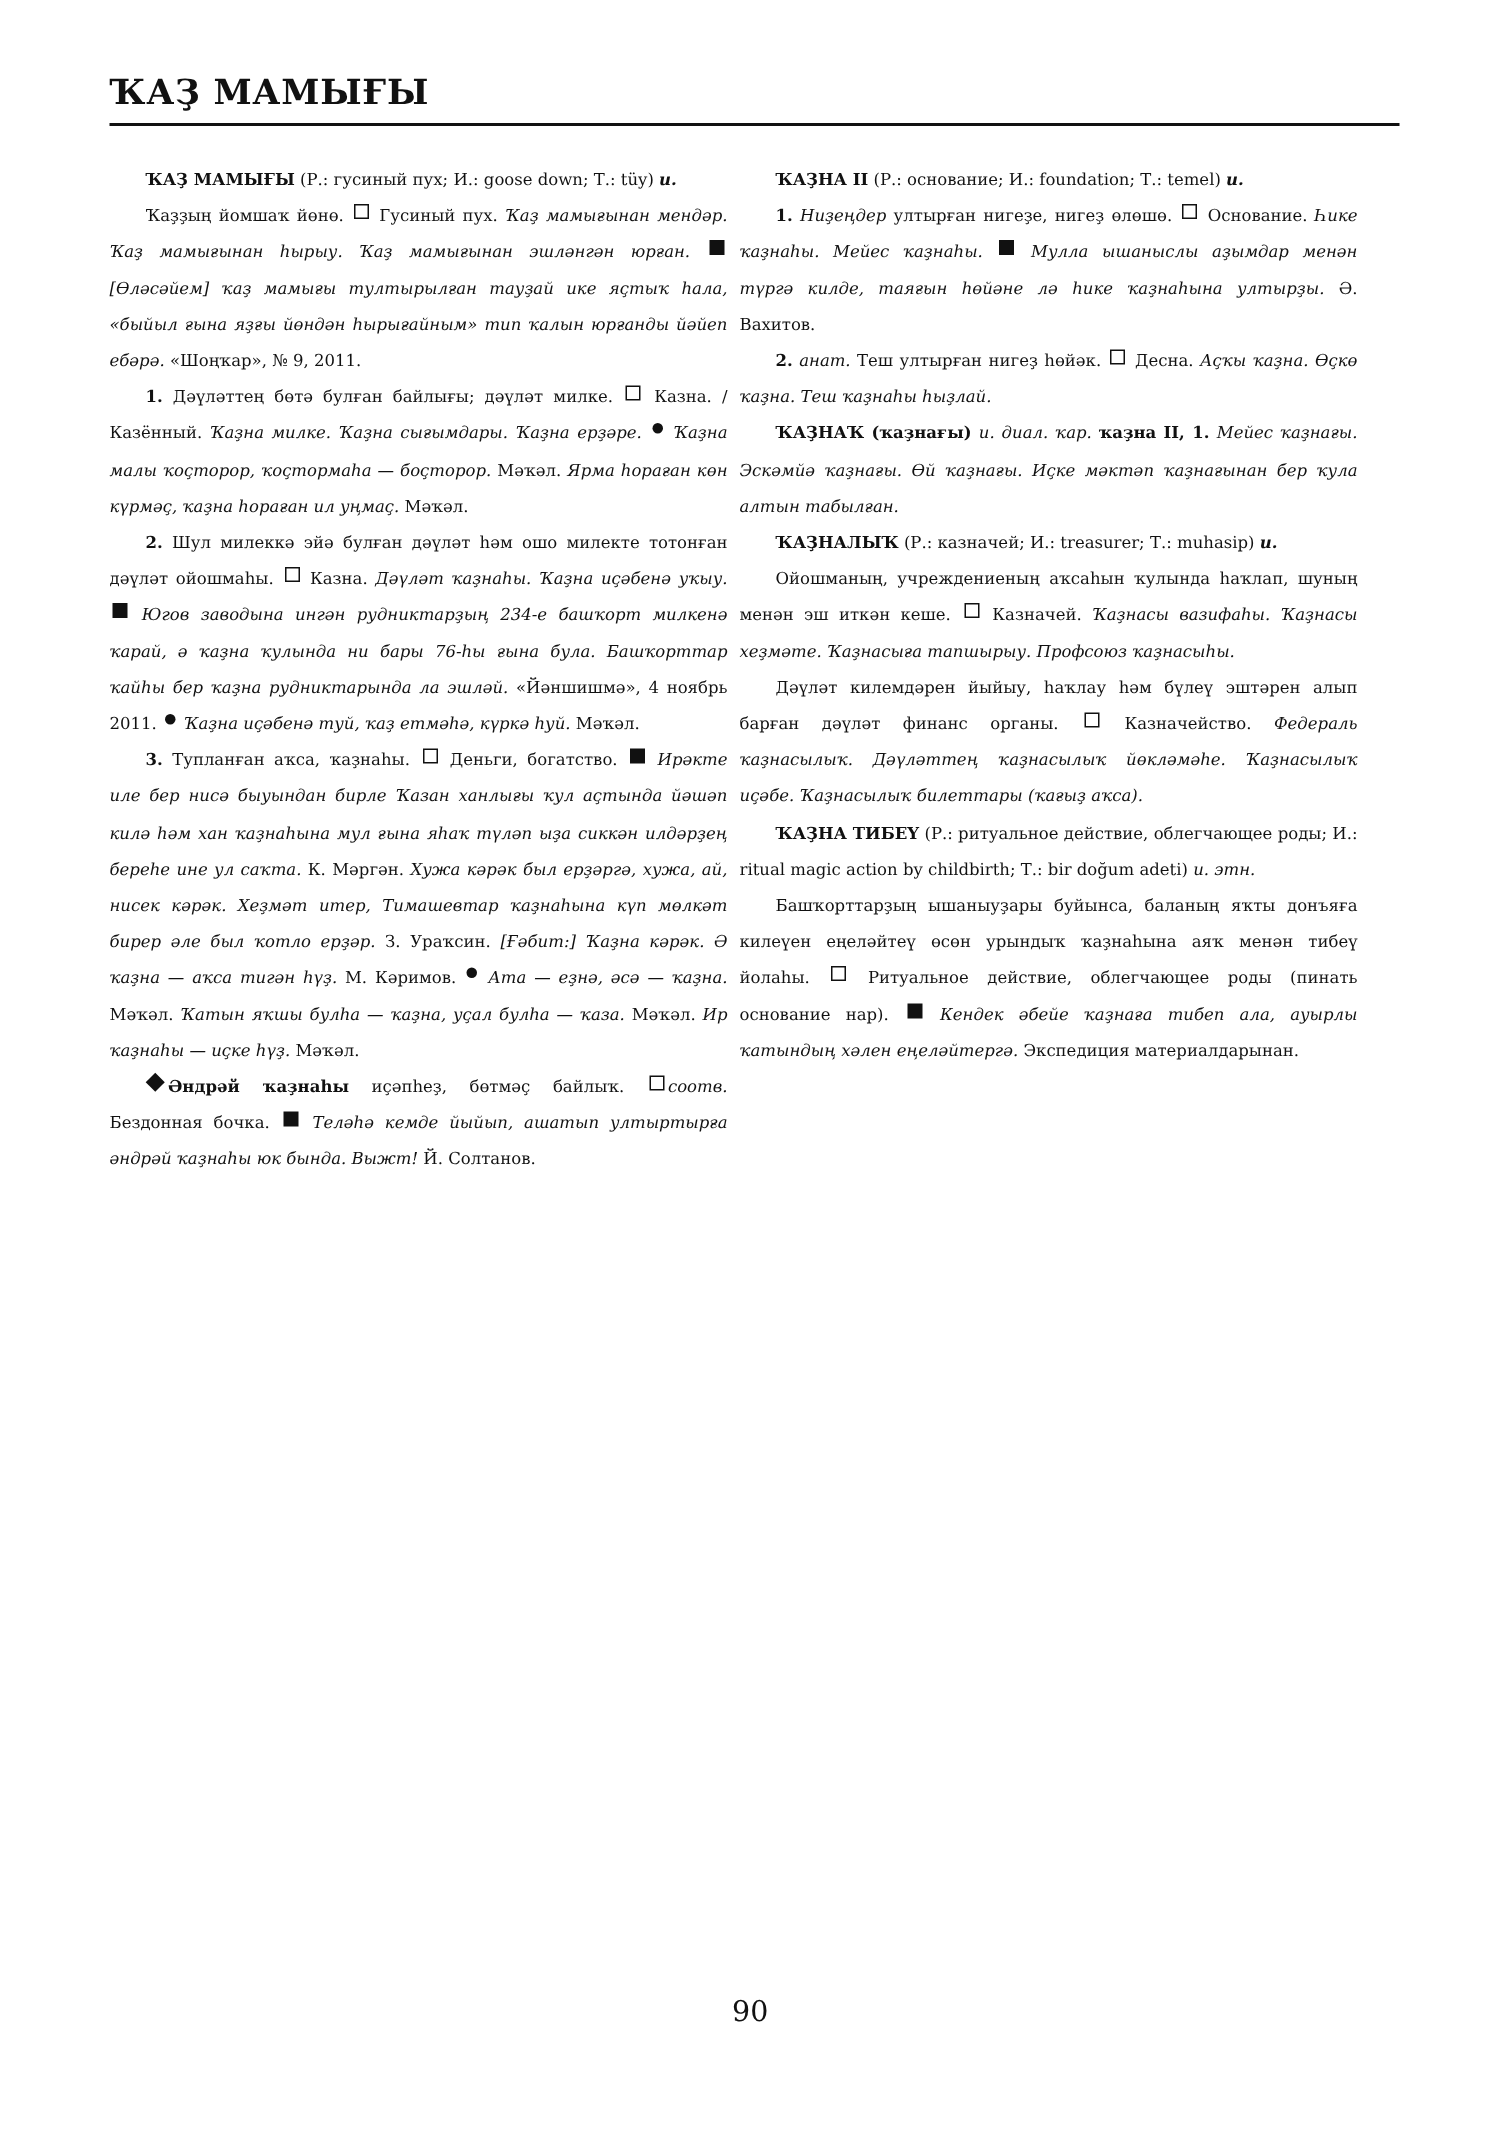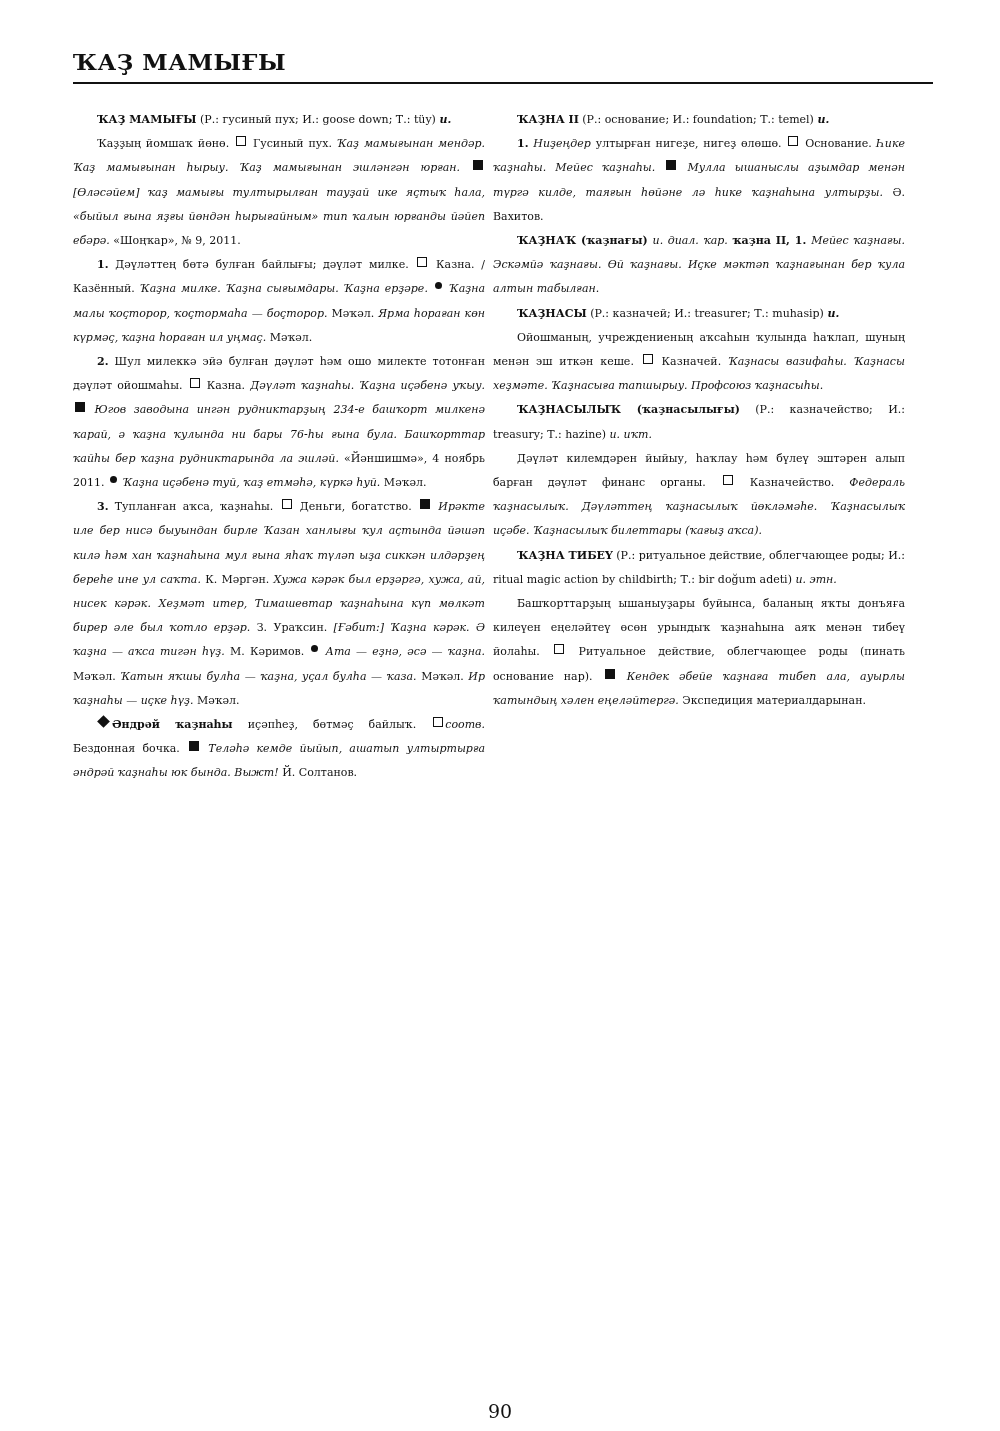--- a/index.html
+++ b/index.html
@@ -18,21 +18,21 @@
   .i { font-style: italic; }
   .b { font-weight: bold; }
   .sq-empty { display: inline-block; width: 10px; height: 10px; border: 1.3px solid #111;
               vertical-align: 1px; margin: 0 2px; box-sizing: border-box; }
   .sq-full { display: inline-block; width: 10px; height: 10px; background: #111;
              vertical-align: 1px; margin: 0 2px; }
   .dot { display: inline-block; width: 7px; height: 7px; border-radius: 50%; background: #111;
          vertical-align: 3px; margin: 0 2px; }
   .diamond { display: inline-block; width: 9px; height: 9px; background: #111;
              transform: rotate(45deg); vertical-align: 2px; margin: 0 4px 0 2px; }
-  .page-num { position: absolute; left: 488px; top: 1400px; font-size: 19px; }
+  .page-num { position: absolute; left: 488px; top: 1330px; font-size: 19px; }
 </style>
 </head>
 <body>
 
 <div class="running-head">ҠАҘ МАМЫҒЫ</div>
 <div class="rule"></div>
 
 <div class="col left">
   <p>
     <span class="hw">ҠАҘ МАМЫҒЫ</span><span> (Р.: гусиный пух; И.: goose down; Т.: tüy) </span><span class="i b">и.</span>
@@ -66,37 +66,38 @@
 
 <div class="col right">
   <p>
     <span class="hw">ҠАҘНА II</span><span> (Р.: основание; И.: foundation; Т.: temel) </span><span class="i b">и.</span>
   </p>
   <p>
     <span class="b">1.</span><span class="i"> Ниҙеңдер</span><span> ултырған нигеҙе, нигеҙ өлөшө.</span>
     <span class="sq-empty"></span><span> Основание. </span><span class="i">Һике ҡаҙнаһы. Ме­йес ҡаҙнаһы.</span>
     <span class="sq-full"></span><span class="i"> Мулла ышаныслы аҙымдар менән түргә килде, таяғын һөйәне лә һике ҡаҙнаһына ултырҙы.</span><span> Ә. Вахитов.</span>
   </p>
+  <p>
+    <span class="b">2.</span><span class="i"> анат.</span><span> Теш ултырған нигеҙ һөйәк.</span>
+    <span class="sq-empty"></span><span> Десна. </span><span class="i">Аҫҡы ҡаҙна. Өҫкө ҡаҙна. Теш ҡаҙнаһы һыҙлай.</span>
+  </p>
 
   <p>
     <span class="hw">ҠАҘНАҠ</span><span class="b"> (ҡаҙнағы) </span><span class="i">и. диал. ҡар. </span><span class="b">ҡаҙ­на II, 1. </span><span class="i">Мейес ҡаҙнағы. Эскәмйә ҡаҙнағы. Өй ҡаҙнағы. Иҫке мәктәп ҡаҙнағынан бер ҡула алтын табылған.</span>
   </p>
 
 
   <p>
-    <span class="hw">ҠАҘНАСЫ</span><span> (Р.: казначей; И.: treasurer; Т.: muhasip) </span><span class="i b">и.</span>
+    <span class="hw">ҠАҘНАЛЫҠ</span><span> (Р.: казначей; И.: treasurer; Т.: muhasip) </span><span class="i b">и.</span>
   </p>
   <p>
     <span>Ойошманың, учреждениеның аҡсаһын ҡулында һаҡлап, шуның менән эш иткән кеше.</span>
     <span class="sq-empty"></span><span> Казначей. </span><span class="i">Ҡаҙнасы вазифаһы. Ҡаҙнасы хеҙмәте. Ҡаҙнасыға тапшырыу. Профсоюз ҡаҙнасыһы.</span>
   </p>
 
-  <p>
-    <span class="hw">ҠАҘНАСЫЛЫҠ</span><span class="b"> (ҡаҙнасылығы)</span><span> (Р.: казначейство; И.: treasury; Т.: hazine) </span><span class="i">и. иҡт.</span>
-  </p>
   <p>
     <span>Дәүләт килемдәрен йыйыу, һаҡлау һәм бүлеү эштәрен алып барған дәүләт фи­нанс органы.</span>
     <span class="sq-empty"></span><span> Казначейство. </span><span class="i">Федераль ҡаҙнасылыҡ. Дәүләттең ҡаҙнасылыҡ йөклә­мәһе. Ҡаҙнасылыҡ иҫәбе. Ҡаҙнасылыҡ билет­тары (ҡағыҙ аҡса).</span>
   </p>
 
   <p>
     <span class="hw">ҠАҘНА ТИБЕҮ</span><span> (Р.: ритуальное дей­ствие, облегчающее роды; И.: ritual magic action by childbirth; Т.: bir doğum adeti) </span><span class="i">и. этн.</span>
   </p>
   <p>
     <span>Башҡорттарҙың ышаныуҙары буйынса, баланың яҡты донъяға килеүен еңеләйтеү өсөн урындыҡ ҡаҙнаһына аяҡ менән тибеү йолаһы.</span>

